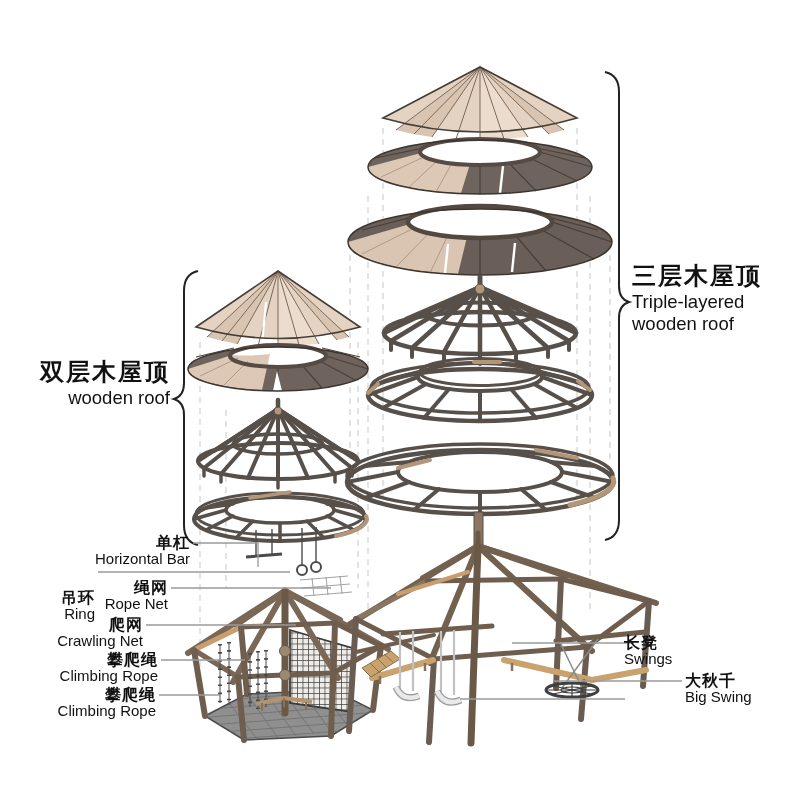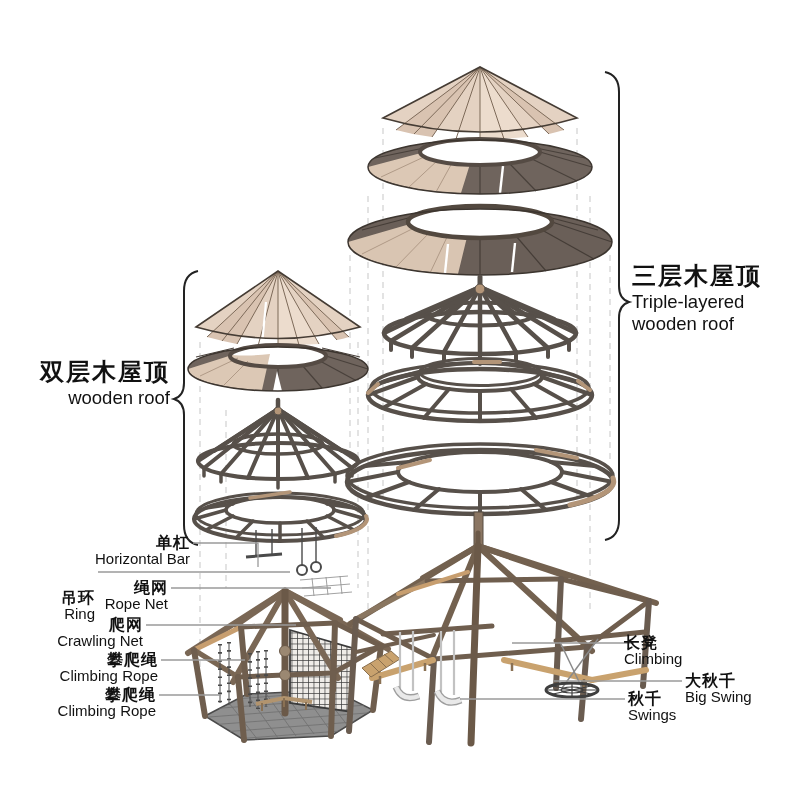--- a/index.html
+++ b/index.html
@@ -489,24 +489,20 @@
   <div class="part-zh">攀爬绳</div>
   <div class="part-en">Climbing Rope</div>
 </div>
 <div class="lbl ta-r" style="left:6px;top:686px;width:150px;">
   <div class="part-zh">攀爬绳</div>
   <div class="part-en">Climbing Rope</div>
 </div>
 
 <div class="lbl ta-l" style="left:624px;top:634px;width:120px;">
   <div class="part-zh">长凳</div>
-  <div class="part-en">Climbing</div>
+  <div class="part-en">Swings</div>
 </div>
 <div class="lbl ta-l" style="left:685px;top:672px;width:120px;">
   <div class="part-zh">大秋千</div>
   <div class="part-en">Big Swing</div>
 </div>
-<div class="lbl ta-l" style="left:628px;top:690px;width:120px;">
-  <div class="part-zh">秋千</div>
-  <div class="part-en">Swings</div>
-</div>
 
 </div>
 
 </body></html>

